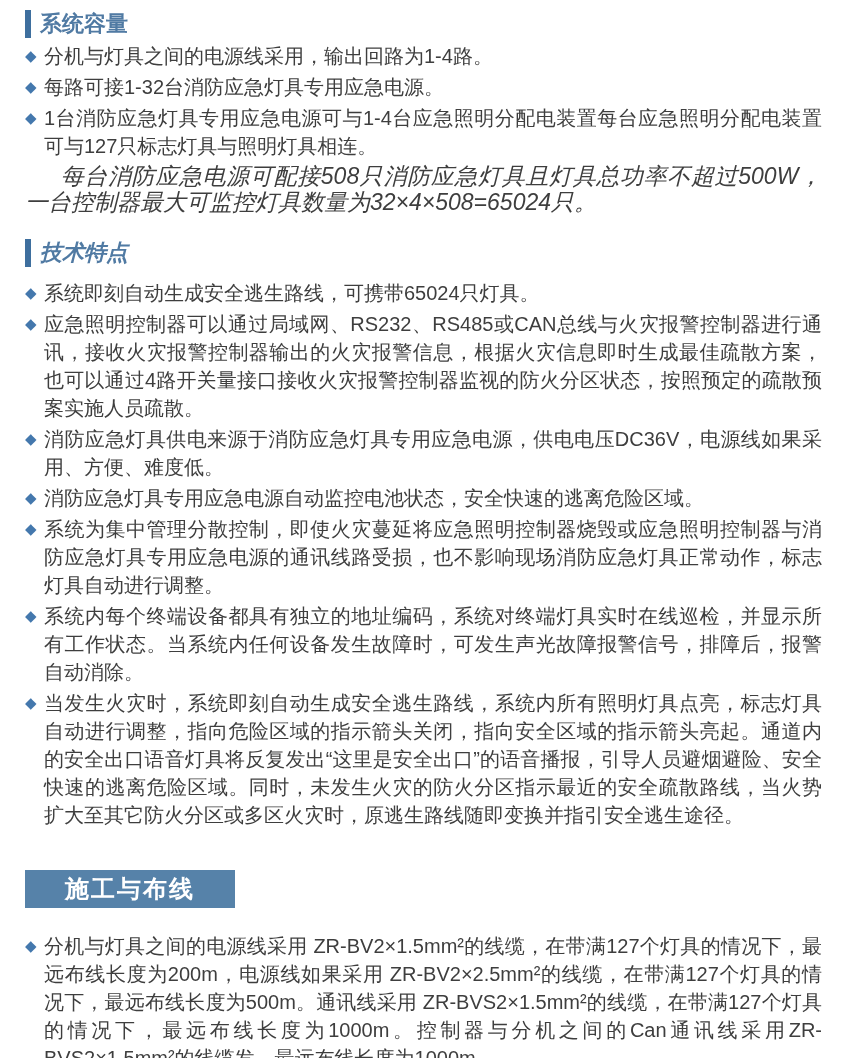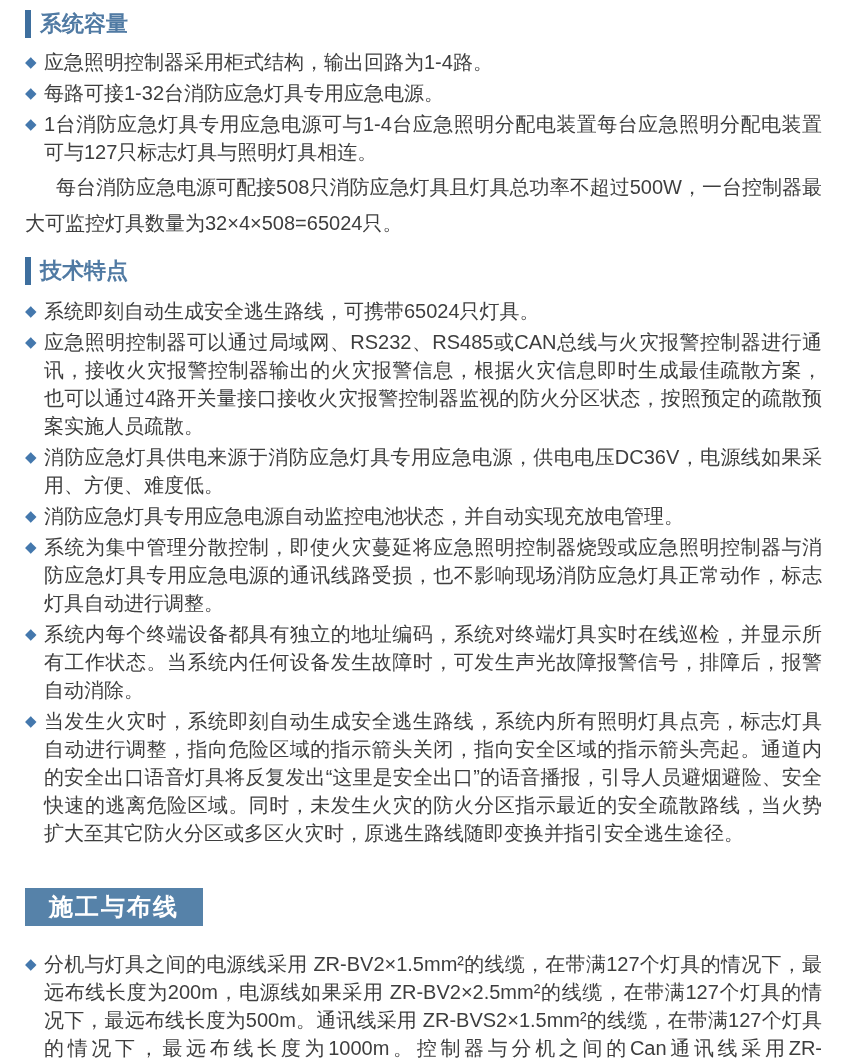--- a/index.html
+++ b/index.html
@@ -26,33 +26,33 @@
   }
   
   .h-bar {
     font-size: 22px;
     font-weight: bold;
     color: var(--heading_text);
     border-left: 6px solid var(--accent_bar);
     padding-left: 9px;
     line-height: 28px;
     height: 28px;
-    margin-bottom: 10px;
+    margin-bottom: 4px;
   }
-  section.features .h-bar { margin-top: 16px; margin-bottom: 12px; }
+  section.features .h-bar { margin-top: 24px; margin-bottom: 12px; font-style: italic; }
   
   .h-box {
     display: inline-block;
     background: var(--box_bg);
     color: var(--box_text);
     font-size: 24px;
     font-weight: bold;
     line-height: 38px;
     height: 38px;
-    padding: 0 24px;
+    padding: 0 40px;
     letter-spacing: 2px;
     margin-top: 38px;
     margin-bottom: 24px;
   }
   .bullet {
     display: flex;
     align-items: flex-start;
     margin-bottom: 3px;
   }
   .diamond {
@@ -61,37 +61,38 @@
     line-height: 28px;
     color: var(--bullet);
   }
   .btext {
     flex: 1 1 auto;
     font-size: 20px;
     line-height: 28px;
     text-align: justify;
   }
   .para-indent {
-    font-size: 20px;
-    line-height: 36px;
+    font-size: 23px;
+    line-height: 26px;
     text-align: justify;
     text-indent: 1.55em;
+    font-style: italic;
   }
 </style>
 </head>
 <body>
 
 <div class="doc">
 
   <section class="capacity">
     <h2 class="h-bar">系统容量</h2>
 
     <div class="bullet">
       <span class="diamond">◆</span>
-      <div class="btext">应急照明控制器采用柜式结构，输出回路为1-4路。</div>
+      <div class="btext">分机与灯具之间的电源线采用，输出回路为1-4路。</div>
     </div>
     <div class="bullet">
       <span class="diamond">◆</span>
       <div class="btext">每路可接1-32台消防应急灯具专用应急电源。</div>
     </div>
     <div class="bullet">
       <span class="diamond">◆</span>
       <div class="btext">1台消防应急灯具专用应急电源可与1-4台应急照明分配电装置每台应急照明分配电装置可与127只标志灯具与照明灯具相连。</div>
     </div>
 
@@ -108,21 +109,21 @@
     <div class="bullet">
       <span class="diamond">◆</span>
       <div class="btext">应急照明控制器可以通过局域网、RS232、RS485或CAN总线与火灾报警控制器进行通讯，接收火灾报警控制器输出的火灾报警信息，根据火灾信息即时生成最佳疏散方案，也可以通过4路开关量接口接收火灾报警控制器监视的防火分区状态，按照预定的疏散预案实施人员疏散。</div>
     </div>
     <div class="bullet">
       <span class="diamond">◆</span>
       <div class="btext">消防应急灯具供电来源于消防应急灯具专用应急电源，供电电压DC36V，电源线如果采用、方便、难度低。</div>
     </div>
     <div class="bullet">
       <span class="diamond">◆</span>
-      <div class="btext">消防应急灯具专用应急电源自动监控电池状态，并自动实现充放电管理。</div>
+      <div class="btext">消防应急灯具专用应急电源自动监控电池状态，安全快速的逃离危险区域。</div>
     </div>
     <div class="bullet">
       <span class="diamond">◆</span>
       <div class="btext">系统为集中管理分散控制，即使火灾蔓延将应急照明控制器烧毁或应急照明控制器与消防应急灯具专用应急电源的通讯线路受损，也不影响现场消防应急灯具正常动作，标志灯具自动进行调整。</div>
     </div>
     <div class="bullet">
       <span class="diamond">◆</span>
       <div class="btext">系统内每个终端设备都具有独立的地址编码，系统对终端灯具实时在线巡检，并显示所有工作状态。当系统内任何设备发生故障时，可发生声光故障报警信号，排障后，报警自动消除。</div>
     </div>
     <div class="bullet">

